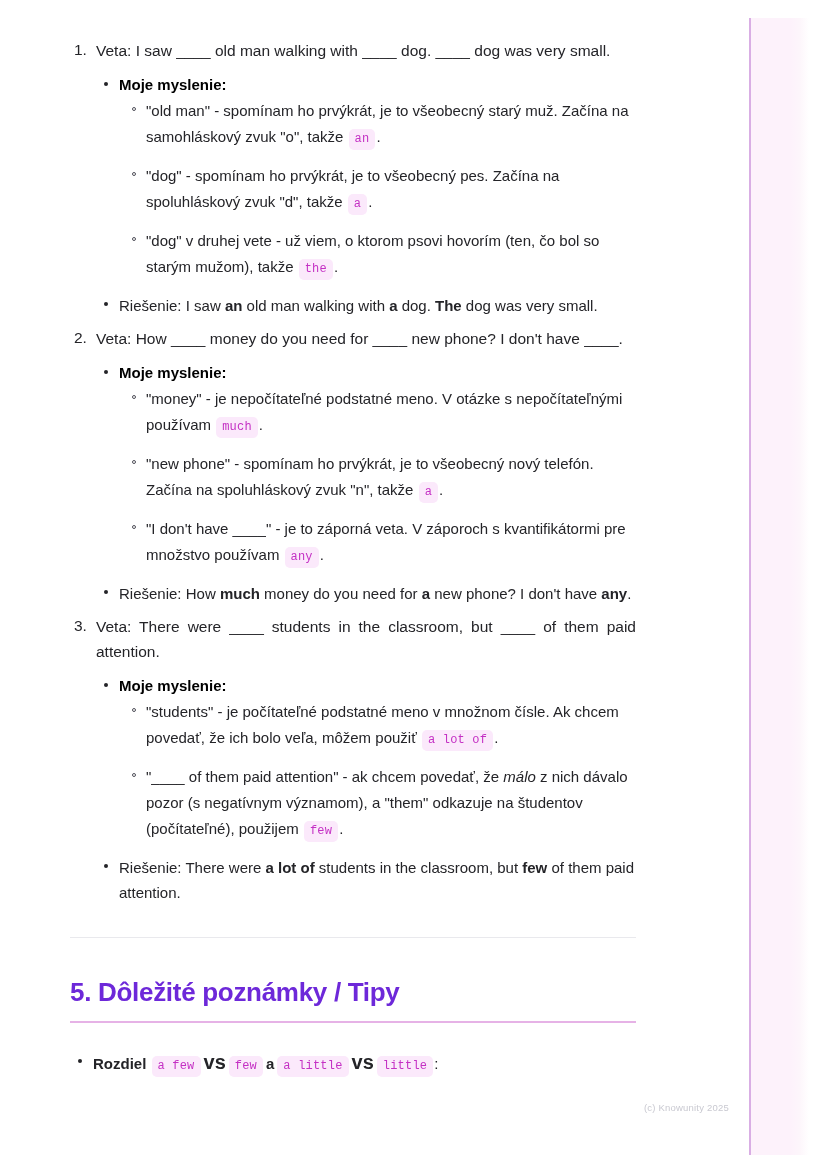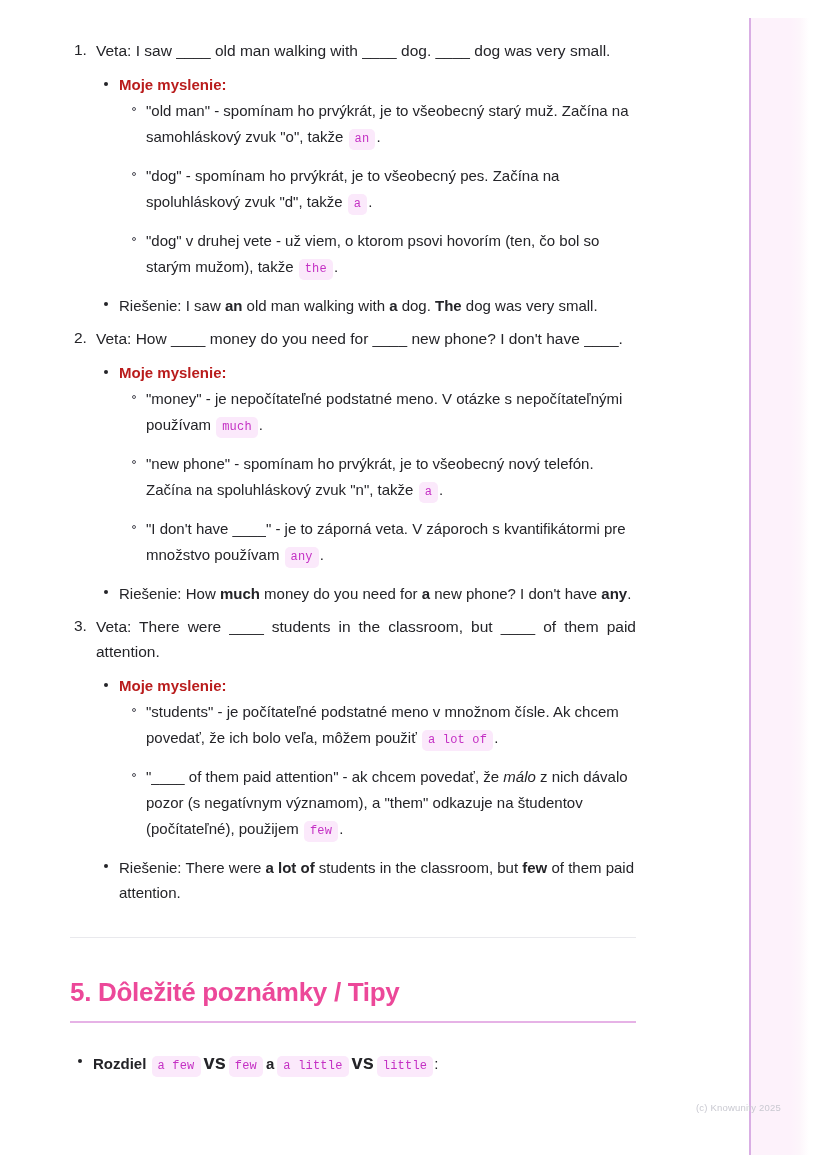--- a/index.html
+++ b/index.html
@@ -105,21 +105,21 @@
     top: 9px;
     width: 4px;
     height: 4px;
     border-radius: 50%;
     background: #242428;
   }
   .l1-head {
     font-size: 15px;
     line-height: 23px;
     font-weight: bold;
-    color: #b91c1c;
+    color: #000000;
   }
   .l1-text {
     font-size: 15px;
     line-height: 25px;
     color: #242428;
   }
   .l1-text .lbl {
     font-weight: normal;
   }
   .l1-text b {
@@ -174,21 +174,21 @@
     background: #e9e9ed;
     border: 0;
     margin: 32px 0 0 0;
     width: 566px;
   }
 
   
   .section-heading {
     font-size: 26px;
     font-weight: bold;
-    color: #ec4899;
+    color: #6d28d9;
     letter-spacing: -0.3px;
     margin: 38px 0 0 0;
     line-height: 32px;
   }
   .heading-rule {
     height: 1.5px;
     background: #e6b2e6;
     width: 566px;
     margin: 13px 0 0 0;
   }
@@ -224,21 +224,21 @@
     padding: 0 2px;
   }
   .tips-a {
     font-weight: bold;
     padding: 0 2px;
   }
 
   
   .watermark {
     position: absolute;
-    left: 696px;
+    left: 644px;
     top: 1102px;
     font-size: 9.5px;
     color: #c9c9d1;
     letter-spacing: 0.2px;
     white-space: nowrap;
   }
 </style>
 </head>
 <body>
 

